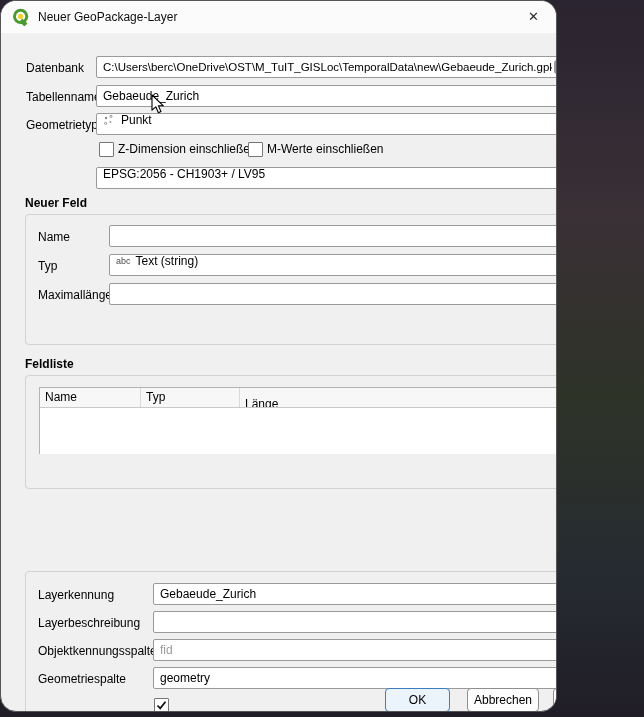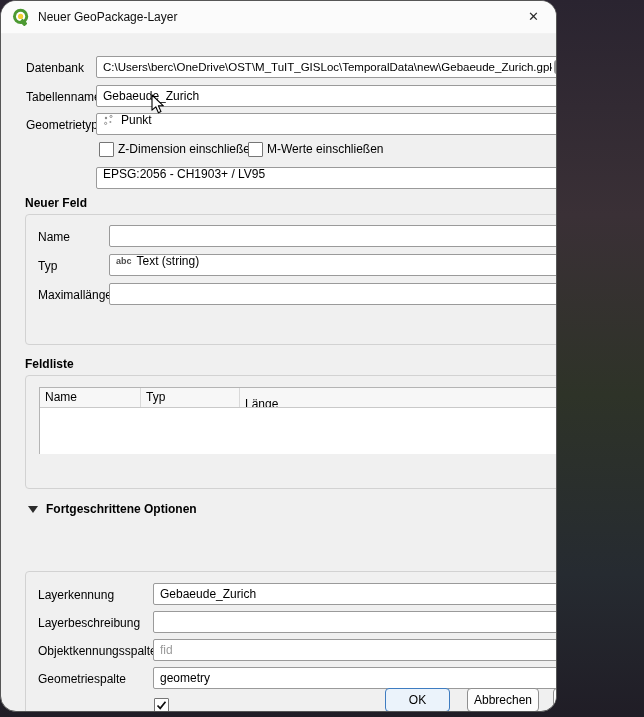--- a/index.html
+++ b/index.html
@@ -64,21 +64,21 @@
   .scrollbar{
     position:absolute;left:620px;top:40px;width:16px;height:637px;
     background:#fafafa;border-left:1px solid #e6e6e6;box-sizing:border-box;
   }
   .scroll-btn{
     position:absolute;left:0;width:15px;height:15px;display:flex;align-items:center;justify-content:center;
     color:#555;font-size:7px;background:#fafafa;
   }
   .scroll-thumb{position:absolute;left:1px;width:13px;height:12px;bottom:16px;background:#cdcdcd;border-radius:1px;}
   .mini-icon{display:inline-block;flex:0 0 auto;}
-  .abc-glyph{font-size:9px;font-weight:bold;color:#4d4d4d;margin-right:5px;letter-spacing:0px;}
+  .abc-glyph{font-size:9px;font-weight:normal;color:#4d4d4d;margin-right:5px;letter-spacing:0px;}
   .clear-icon{
     position:absolute;width:19px;height:14px;background:#9a9a9a;border-radius:3px;
     display:flex;align-items:center;justify-content:center;color:#fff;font-size:9px;font-weight:bold;line-height:1;
   }
   .expander-tri{
     display:inline-block;width:0;height:0;margin-right:8px;
     border-left:5px solid transparent;border-right:5px solid transparent;border-top:7px solid #2b2b2b;
   }
   .cursor{position:absolute;left:150px;top:93px;width:14px;height:21px;pointer-events:none;z-index:50;}
 </style>
@@ -159,24 +159,20 @@
     <div class="tbl" style="left:13px;top:11px;width:558px;height:67px;">
       <div class="tbl-head">
         <div class="tbl-hcell" style="width:101px;">Name</div>
         <div class="tbl-hcell" style="width:99px;">Typ</div>
         <div class="tbl-hcell" style="flex:1;">Länge</div>
       </div>
       <div class="tbl-body" style="height:46px;"></div>
     </div>
   </div>
 
-  <div style="position:absolute;left:27px;top:501px;display:flex;align-items:center;">
-    <span class="expander-tri"></span>
-    <span class="bold-title" style="position:static;">Fortgeschrittene Optionen</span>
-  </div>
   <div class="groupbox" style="left:24px;top:522px;width:584px;height:153px;margin-top:48px;">
     <span class="lbl" style="left:12px;top:16px;">Layerkennung</span>
     <input class="tfield" style="left: 127px; top: 11px; width: 446px; font-size: 12px;" value="Gebaeude_Zurich">
 
     <span class="lbl" style="left:12px;top:44px;">Layerbeschreibung</span>
     <input class="tfield" style="left: 127px; top: 39px; width: 446px; font-size: 12px;" value="">
 
     <span class="lbl" style="left:12px;top:72px;">Objektkennungsspalte</span>
     <input class="tfield" style="left: 127px; top: 67px; width: 446px; font-size: 12px;" placeholder="fid">
 

